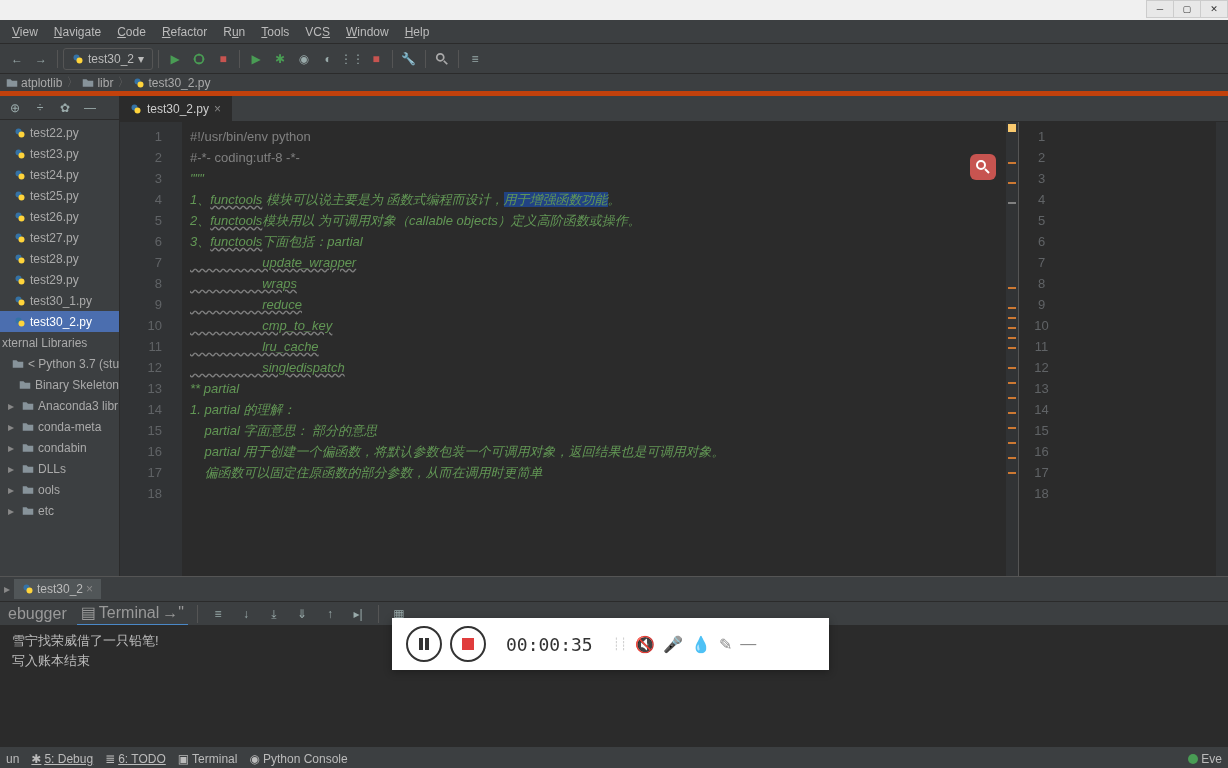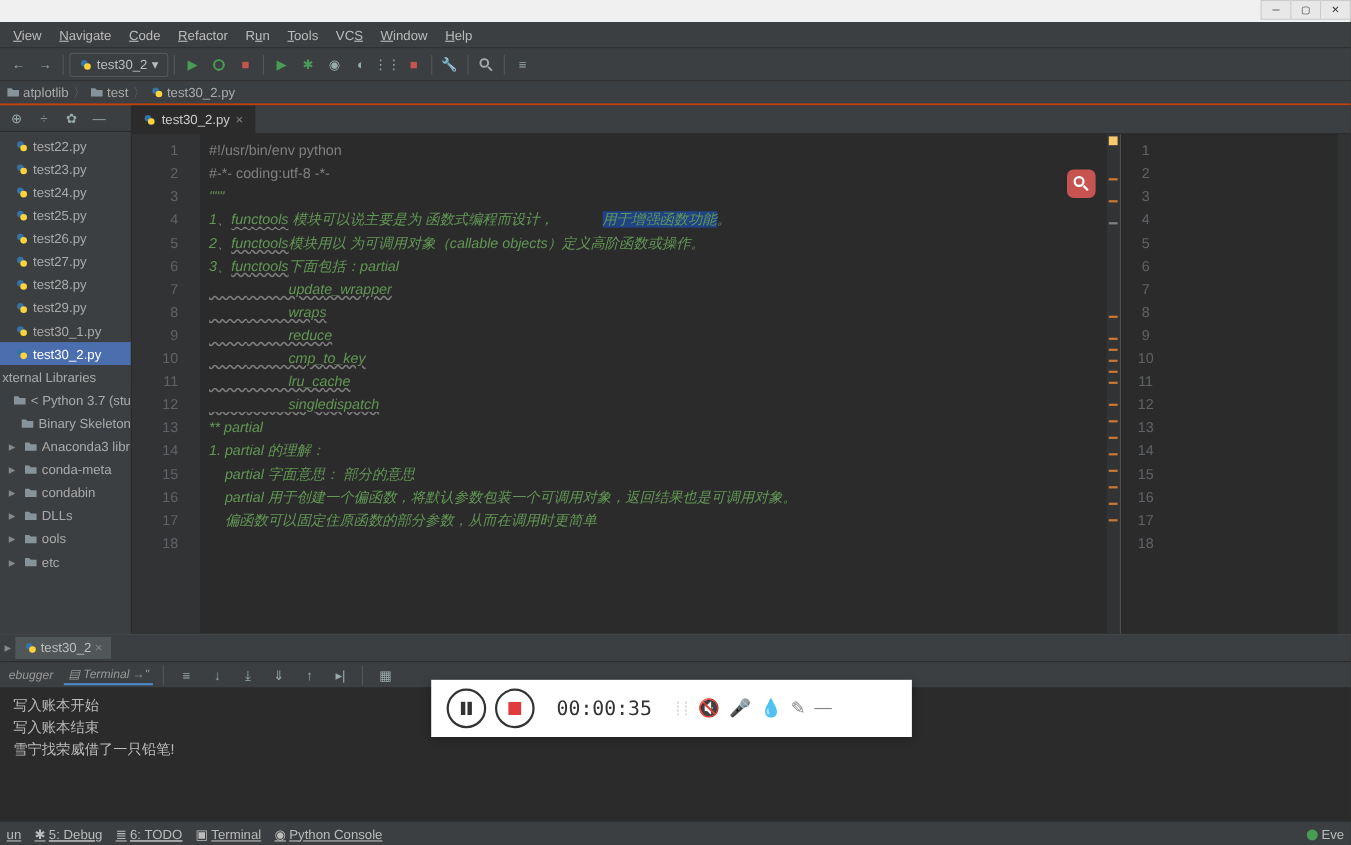--- a/index.html
+++ b/index.html
@@ -12,21 +12,21 @@
 .menu-bar { height: 24px; background: #3c3f41; display: flex; align-items: center; padding-left: 4px; border-bottom: 1px solid #2b2b2b; }
 .menu-bar .menu-item { padding: 3px 8px; color: #bbb; cursor: pointer; }
 .menu-bar .menu-item u { text-decoration: underline; }
 
 .toolbar { height: 30px; background: #3c3f41; display: flex; align-items: center; padding: 0 6px; border-bottom: 1px solid #2b2b2b; gap: 2px; }
 .tb-btn { width: 22px; height: 22px; display: flex; align-items: center; justify-content: center; cursor: pointer; color: #9aa; }
 .tb-sep { width: 1px; height: 18px; background: #555; margin: 0 3px; }
 .run-config { display: flex; align-items: center; height: 22px; padding: 0 8px; border: 1px solid #555; border-radius: 3px; gap: 4px; }
 .file-icon { width: 12px; height: 12px; display: inline-block; }
 
-.breadcrumb { height: 22px; background: #3c3f41; display: flex; align-items: center; padding: 0 6px; color: #aaa; gap: 4px; border-bottom: 2px solid #c2410c; }
+.breadcrumb { height: 22px; background: #3c3f41; display: flex; align-items: center; padding: 0 6px; color: #aaa; gap: 4px; border-bottom: 5px solid #c2410c; }
 .breadcrumb .crumb { display: flex; align-items: center; gap: 3px; }
 .breadcrumb .sep { color: #666; }
 
 .main-area { display: flex; height: 480px; }
 
 .project-panel { width: 120px; background: #3c3f41; border-right: 1px solid #2b2b2b; display: flex; flex-direction: column; overflow: hidden; }
 .panel-toolbar { height: 24px; display: flex; align-items: center; padding: 0 4px; border-bottom: 1px solid #2b2b2b; gap: 3px; }
 .project-tree { flex: 1; overflow: hidden; padding-top: 2px; }
 .tree-item { height: 21px; display: flex; align-items: center; padding-left: 14px; color: #aaa; cursor: pointer; gap: 4px; white-space: nowrap; }
 .tree-item.selected { background: #4b6eaf; color: #fff; }
@@ -40,39 +40,39 @@
 .editor-split { flex: 1; display: flex; }
 .editor-pane { display: flex; position: relative; }
 .editor-pane.left { flex: 1; }
 .editor-pane.right { width: 210px; border-left: 1px solid #555; background: #2b2b2b; }
 .gutter { width: 50px; background: #313335; color: #606366; text-align: right; padding-right: 8px; font-family: "Consolas", monospace; font-size: 13px; line-height: 21px; padding-top: 4px; }
 .fold-gutter { width: 12px; background: #313335; }
 .code-area { flex: 1; font-family: "Consolas", monospace; font-size: 13px; line-height: 21px; padding: 4px 8px; color: #a9b7c6; white-space: pre; overflow: hidden; position: relative; }
 .code-area .c-comment { color: #808080; }
 .code-area .c-docstring-italic { color: #629755; font-style: italic; }
 .code-area .c-underline { text-decoration: underline; text-decoration-style: wavy; text-decoration-color: #808080; }
-.code-area .c-highlight { background: #214283; margin-left: 44px; }
+.code-area .c-highlight { background: #214283; }
 .error-stripe { width: 12px; background: #313335; position: relative; }
 .stripe-mark { position: absolute; width: 8px; height: 2px; left: 2px; background: #cc7832; }
 
 .minimap-gutter { width: 45px; color: #606366; text-align: center; font-family: "Consolas", monospace; font-size: 13px; line-height: 21px; padding-top: 4px; }
 
 .search-bubble { position: absolute; right: 22px; top: 32px; width: 26px; height: 26px; background: #c75450; border-radius: 6px; display: flex; align-items: center; justify-content: center; }
 
 .tool-window { height: 170px; background: #2b2b2b; border-top: 1px solid #555; display: flex; flex-direction: column; }
 .tool-tabs { height: 24px; background: #3c3f41; display: flex; align-items: center; padding-left: 4px; gap: 2px; }
 .tool-tab { display: flex; align-items: center; padding: 3px 8px; gap: 3px; }
 .tool-tab.active { background: #515658; }
 .tool-inner-tabs { height: 24px; background: #3c3f41; display: flex; align-items: center; padding-left: 4px; gap: 6px; border-top: 1px solid #2b2b2b; color: #999; }
-.tool-inner-btn { display: flex; align-items: center; gap: 3px; font-size: 11px; padding: 2px 4px; font-style: italic; }
+.tool-inner-btn { display: flex; align-items: center; gap: 3px; font-size: 16px; padding: 2px 4px; }
 .tool-inner-btn.active { border-bottom: 2px solid #4A88C7; }
 .console-out { flex: 1; padding: 6px 12px; font-family: "Consolas", monospace; font-size: 13px; line-height: 20px; color: #bbb; background: #2b2b2b; }
 
 .bottom-tabs { height: 24px; background: #3c3f41; display: flex; align-items: center; padding: 0 6px; gap: 12px; border-top: 1px solid #2b2b2b; }
-.bottom-tabs .btab { display: flex; align-items: center; gap: 3px; cursor: pointer; text-decoration: underline; }
+.bottom-tabs .btab { display: flex; align-items: center; gap: 3px; cursor: pointer; }
 .bottom-tabs .btab.active { text-decoration: underline; }
 
 .recording-overlay { position: absolute; left: 392px; top: 618px; width: 437px; height: 52px; background: #fff; display: flex; align-items: center; gap: 8px; padding: 0 14px; box-shadow: 0 2px 8px rgba(0,0,0,0.3); }
 .rec-btn { width: 36px; height: 36px; border: 2px solid #333; border-radius: 50%; display: flex; align-items: center; justify-content: center; cursor: pointer; }
 .rec-time { font-size: 18px; color: #333; font-family: monospace; margin: 0 12px; }
 .rec-icon { color: #888; font-size: 16px; }
 
 .folder-svg { fill: #87939A; }
 svg { flex-shrink: 0; }
 </style>
@@ -145,21 +145,21 @@
       <svg class="file-icon folder-svg" width="12" height="12" viewBox="0 0 16 16">
         <path d="M1 3h5l2 2h7v8H1z"></path>
       </svg>
       <span>atplotlib</span>
     </span>
   <span class="sep">〉</span>
   <span class="crumb">
       <svg class="file-icon folder-svg" width="12" height="12" viewBox="0 0 16 16">
         <path d="M1 3h5l2 2h7v8H1z"></path>
       </svg>
-      <span>test</span>
+      <span>libr</span>
     </span>
   <span class="sep">〉</span>
   <span class="crumb">
       <svg class="file-icon" width="12" height="12" viewBox="0 0 16 16">
         <circle cx="6" cy="6" r="4" fill="#3572A5"></circle>
         <circle cx="10" cy="10" r="4" fill="#FFD43B"></circle>
       </svg>
       <span>test30_2.py</span>
     </span>
 </div>
@@ -417,23 +417,22 @@
     <span class="tb-btn">≡</span>
     <span class="tb-btn">↓</span>
     <span class="tb-btn">⤓</span>
     <span class="tb-btn">⇓</span>
     <span class="tb-btn">↑</span>
     <span class="tb-btn">▸|</span>
     <span class="tb-sep"></span>
     <span class="tb-btn">▦</span>
   </div>
   <div class="console-out" id="console-out">
-      <div>写入账本开始</div>
+      <div>雪宁找荣威借了一只铅笔!</div>
       <div>写入账本结束</div>
-      <div>雪宁找荣威借了一只铅笔!</div>
       <div>&nbsp;</div>
     </div>
 </div>
 
 <div class="bottom-tabs">
   <span class="btab">un</span>
   <span class="btab active">
       <span>✱</span> 
       <u>5: Debug</u>
     </span>

